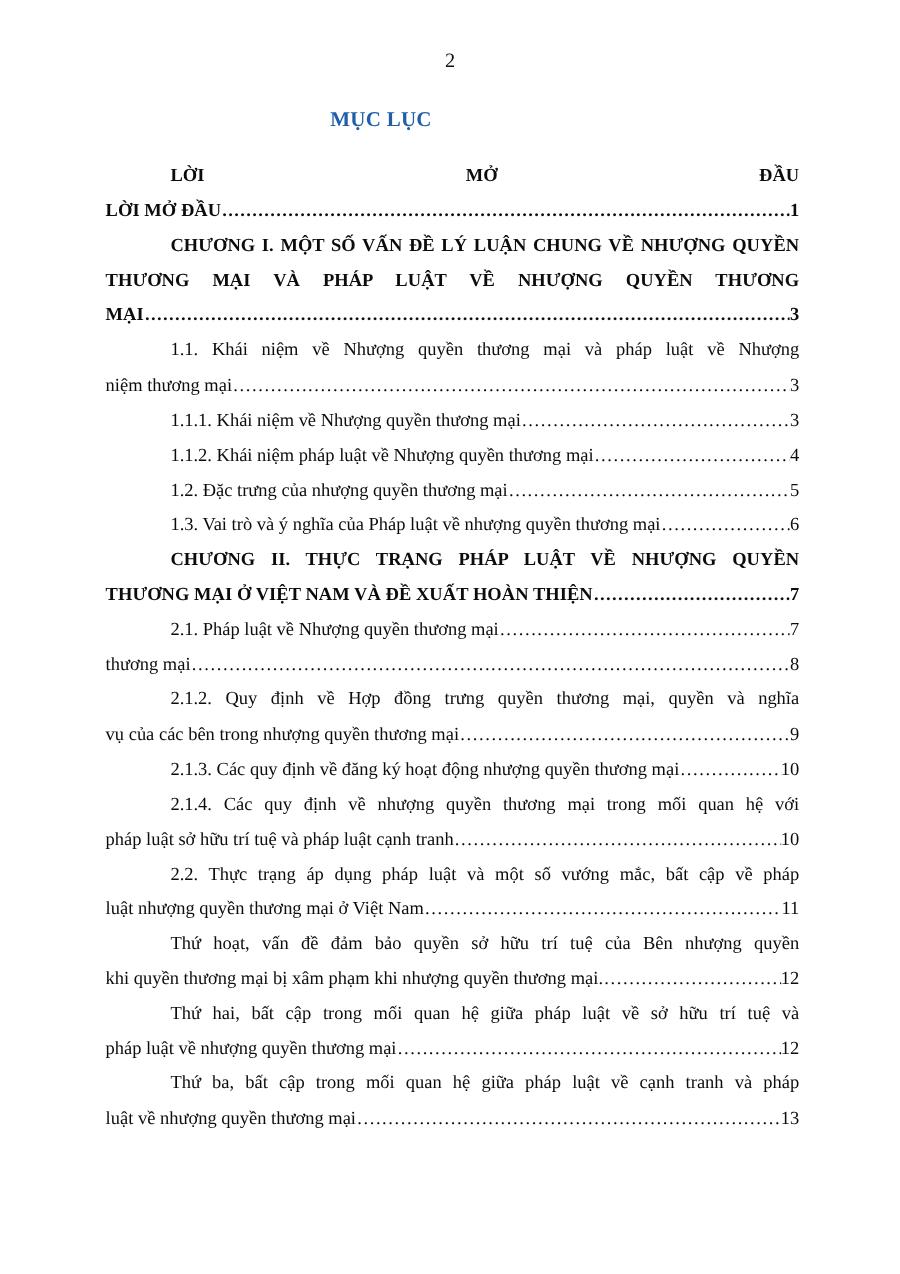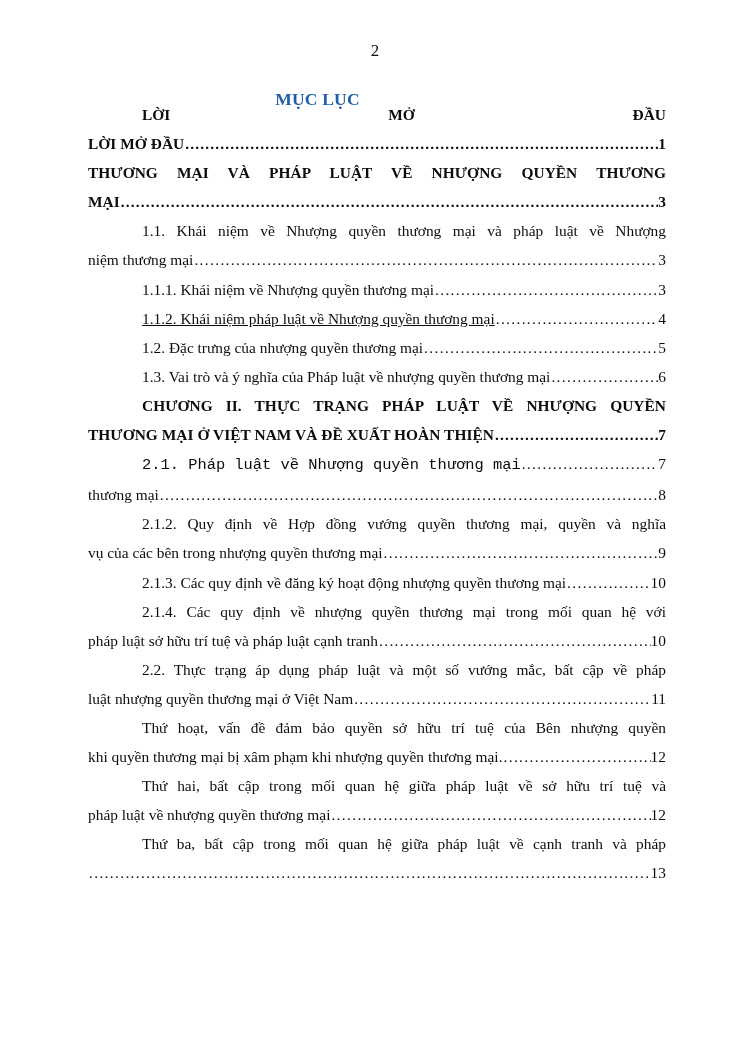--- a/index.html
+++ b/index.html
@@ -37,21 +37,21 @@
     left: 0;
     width: 635px;
     text-align: center;
     font-size: 17.5px;
     font-weight: bold;
     line-height: 22px;
     letter-spacing: 0.2px;
   }
   .content {
     position: absolute;
-    top: 100px;
+    top: 132px;
     left: 88px;
     width: 578px;
   }
 
   
   .bold {
     font-weight: bold;
     letter-spacing: 0.05px;
   }
   .bold .dots { font-weight: bold; letter-spacing: 1.15px; }
@@ -103,20 +103,21 @@
   <div class="content" id="toc-list">
       <div class="blk">
         <div class="wrap bold indent1">LỜI MỞ ĐẦU</div>
         <div class="lastline bold">
           <span class="label">LỜI MỞ ĐẦU</span>
           <span class="dots">............................................................................................................................................................................................................................</span>
           <span class="pg">1</span>
         </div>
       </div>
       <div class="blk">
+        <div class="wrap bold indent1">CHƯƠNG I. MỘT SỐ VẤN ĐỀ LÝ LUẬN CHUNG VỀ NHƯỢNG QUYỀN</div>
         <div class="wrap bold indent0">THƯƠNG MẠI VÀ PHÁP LUẬT VỀ NHƯỢNG QUYỀN THƯƠNG</div>
         <div class="lastline bold">
           <span class="label">MẠI</span>
           <span class="dots">............................................................................................................................................................................................................................</span>
           <span class="pg">3</span>
         </div>
       </div>
       <div class="blk">
         <div class="wrap indent1">1.1. Khái niệm về Nhượng quyền thương mại và pháp luật về Nhượng</div>
         <div class="lastline">
@@ -127,21 +128,21 @@
       </div>
       <div class="blk">
         <div class="lastline">
           <span class="label" style="padding-left: 54px; text-align: right;">1.1.1. Khái niệm về Nhượng quyền thương mại</span>
           <span class="dots">............................................................................................................................................................................................................................</span>
           <span class="pg">3</span>
         </div>
       </div>
       <div class="blk">
         <div class="lastline">
-          <span class="label" style="padding-left: 54px; text-decoration: underline;">1.1.2. Khái niệm pháp luật về Nhượng quyền thương mại</span>
+          <span class="label" style="padding-left: 54px;">1.1.2. Khái niệm pháp luật về Nhượng quyền thương mại</span>
           <span class="dots">............................................................................................................................................................................................................................</span>
           <span class="pg">4</span>
         </div>
       </div>
       <div class="blk">
         <div class="lastline">
           <span class="label" style="padding-left: 54px;">1.2. Đặc trưng của nhượng quyền thương mại</span>
           <span class="dots">............................................................................................................................................................................................................................</span>
           <span class="pg">5</span>
         </div>
@@ -156,34 +157,34 @@
       <div class="blk">
         <div class="wrap bold indent1">CHƯƠNG II. THỰC TRẠNG PHÁP LUẬT VỀ NHƯỢNG QUYỀN</div>
         <div class="lastline bold">
           <span class="label">THƯƠNG MẠI Ở VIỆT NAM VÀ ĐỀ XUẤT HOÀN THIỆN</span>
           <span class="dots">............................................................................................................................................................................................................................</span>
           <span class="pg">7</span>
         </div>
       </div>
       <div class="blk">
         <div class="lastline">
-          <span class="label" style="padding-left: 54px; font-family: Liberation Mono, monospace;">2.1. Pháp luật về Nhượng quyền thương mại</span>
+          <span class="label" style="padding-left: 54px;">2.1. Pháp luật về Nhượng quyền thương mại</span>
           <span class="dots">............................................................................................................................................................................................................................</span>
           <span class="pg">7</span>
         </div>
       </div>
       <div class="blk">
         <div class="lastline">
           <span class="label">thương mại</span>
           <span class="dots">............................................................................................................................................................................................................................</span>
           <span class="pg">8</span>
         </div>
       </div>
       <div class="blk">
-        <div class="wrap indent1">2.1.2. Quy định về Hợp đồng vướng quyền thương mại, quyền và nghĩa</div>
+        <div class="wrap indent1">2.1.2. Quy định về Hợp đồng trưng quyền thương mại, quyền và nghĩa</div>
         <div class="lastline">
           <span class="label">vụ của các bên trong nhượng quyền thương mại</span>
           <span class="dots">............................................................................................................................................................................................................................</span>
           <span class="pg">9</span>
         </div>
       </div>
       <div class="blk">
         <div class="lastline">
           <span class="label" style="padding-left: 54px;">2.1.3. Các quy định về đăng ký hoạt động nhượng quyền thương mại</span>
           <span class="dots">............................................................................................................................................................................................................................</span>
@@ -218,19 +219,20 @@
         <div class="wrap indent1">Thứ hai, bất cập trong mối quan hệ giữa pháp luật về sở hữu trí tuệ và</div>
         <div class="lastline">
           <span class="label">pháp luật về nhượng quyền thương mại</span>
           <span class="dots">............................................................................................................................................................................................................................</span>
           <span class="pg">12</span>
         </div>
       </div>
       <div class="blk">
         <div class="wrap indent1">Thứ ba, bất cập trong mối quan hệ giữa pháp luật về cạnh tranh và pháp</div>
         <div class="lastline">
+          <span class="label">luật về nhượng quyền thương mại</span>
           <span class="dots">............................................................................................................................................................................................................................</span>
           <span class="pg">13</span>
         </div>
       </div>
     </div>
 
 </div>
 
 </body></html>

